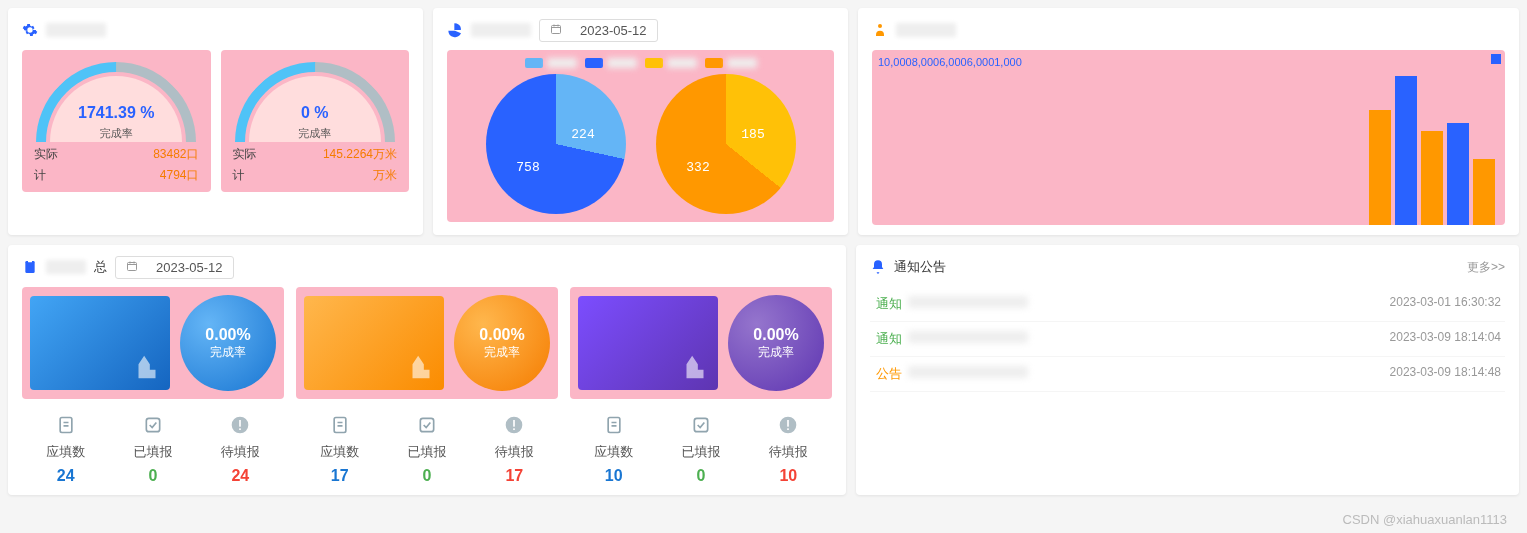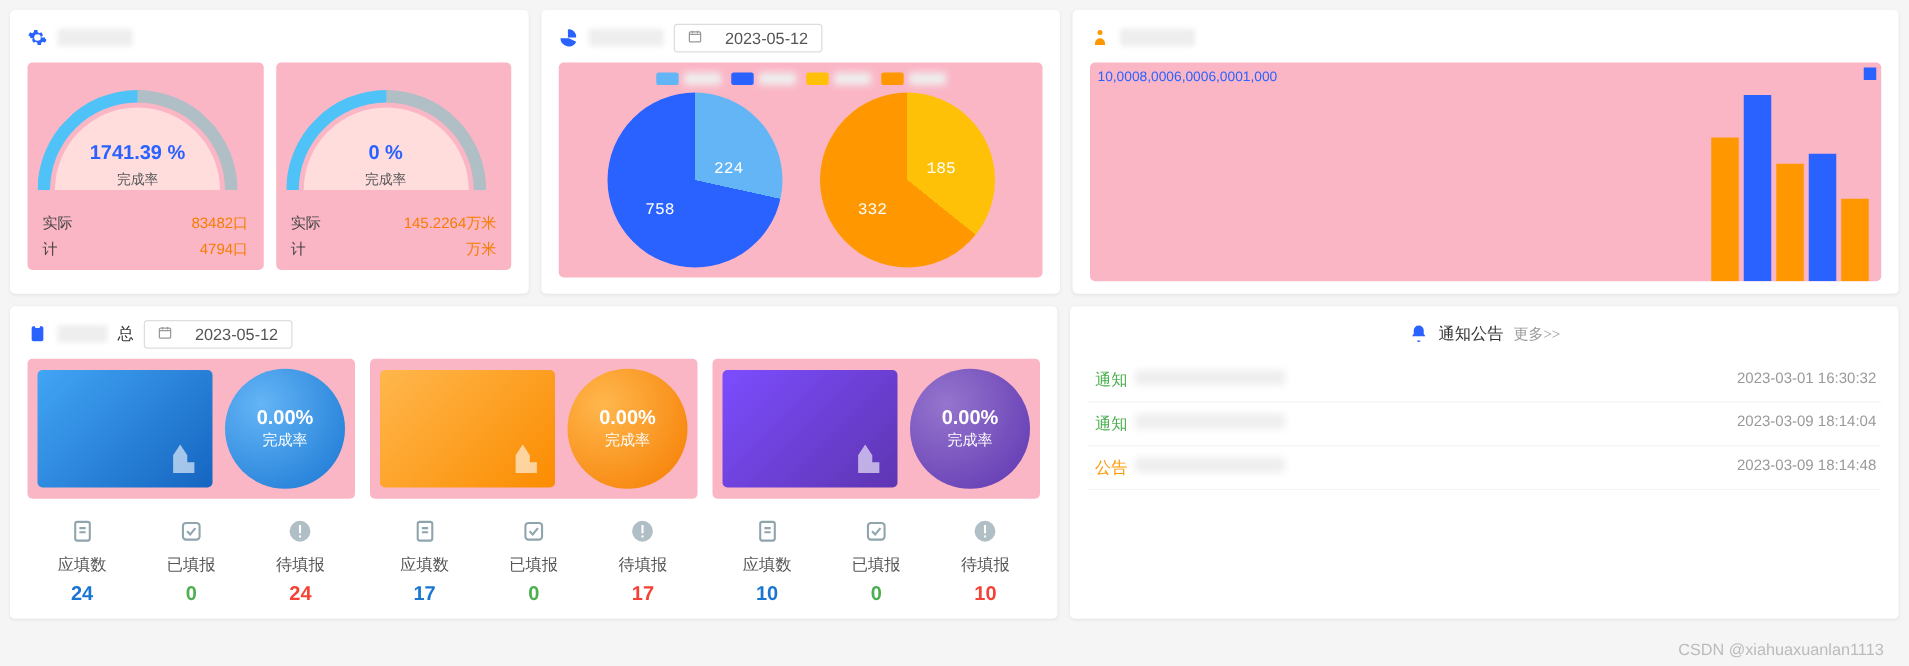--- a/index.html
+++ b/index.html
@@ -11,28 +11,28 @@
 .blur-title { background: #eee; color: #eee; border-radius: 2px; padding: 0 10px; height: 14px; width: 60px; filter: blur(2px); }
 .date-picker { display: inline-flex; align-items: center; gap: 18px; border: 1px solid #ddd; border-radius: 3px; padding: 3px 10px; font-size: 13px; color: #555; background: #fff; }
 
 
 .c1 { width: 415px; }
 .c2 { width: 415px; }
 .c3 { flex: 1; }
 
 
 .gauges { display: flex; gap: 10px; }
-.gauge-box { flex: 1; background: #fbb6c6; border-radius: 4px; padding: 22px 8px 6px; position: relative; display: flex; flex-direction: column; }
+.gauge-box { flex: 1; background: #fbb6c6; border-radius: 4px; padding: 12px 8px 6px; position: relative; display: flex; flex-direction: column; align-items: center; }
 .gauge-arc { position: relative; width: 160px; height: 80px; overflow: hidden; }
 .gauge-bg { position: absolute; top: 0; left: 0; width: 160px; height: 160px; border-radius: 50%; border: 10px solid #4fc3f7; border-bottom-color: transparent; border-right-color: transparent; transform: rotate(-45deg); }
 .gauge-bg2 { position: absolute; top: 0; left: 0; width: 160px; height: 160px; border-radius: 50%; border: 10px solid #b0bec5; border-top-color: transparent; border-left-color: transparent; transform: rotate(-45deg); }
 .gauge-inner { position: absolute; top: 14px; left: 14px; width: 132px; height: 132px; background: #fdd; border-radius: 50%; }
 .gauge-val { position: absolute; top: 42px; width: 100%; text-align: center; font-weight: bold; color: #2962ff; font-size: 16px; }
 .gauge-label-s { position: absolute; top: 64px; width: 100%; text-align: center; font-size: 11px; color: #555; }
-.gauge-rows { width: 100%; margin-top: 16px; font-size: 12px; }
+.gauge-rows { width: 100%; margin-top: 2px; font-size: 12px; }
 .gauge-row { display: flex; justify-content: space-between; padding: 2px 4px; }
 .gauge-row .lab { color: #444; }
 .gauge-row .val { color: #f57c00; font-weight: 500; }
 
 
 .pie-area { background: #fbb6c6; border-radius: 4px; padding: 8px; display: flex; flex-direction: column; align-items: center; }
 .legend { display: flex; gap: 8px; margin-bottom: 6px; }
 .legend-item { display: flex; align-items: center; gap: 4px; font-size: 11px; }
 .legend-sw { width: 18px; height: 10px; border-radius: 2px; }
 .pies { display: flex; gap: 30px; }
@@ -56,21 +56,21 @@
 .stat-img svg { position: absolute; right: 6px; bottom: 6px; }
 .stat-circle { width: 96px; height: 96px; border-radius: 50%; display: flex; flex-direction: column; align-items: center; justify-content: center; color: #fff; font-size: 12px; }
 .stat-circle .pct { font-weight: bold; font-size: 16px; }
 .stat-bottom { display: flex; justify-content: space-around; margin-top: 14px; text-align: center; }
 .stat-col { display: flex; flex-direction: column; align-items: center; gap: 6px; font-size: 13px; }
 .stat-col .ic { width: 24px; height: 24px; display: flex; align-items: center; justify-content: center; border-radius: 4px; }
 .stat-col .lbl { color: #555; }
 .stat-col .num { font-weight: bold; font-size: 16px; }
 
 
-.notice-header { display: flex; justify-content: center; align-items: center; font-family: Liberation Serif, serif; }
+.notice-header { display: flex; justify-content: space-between; align-items: center; }
 .more { color: #999; font-size: 12px; cursor: pointer; }
 .notice-row { display: flex; justify-content: space-between; padding: 8px 4px; font-size: 13px; border-bottom: 1px solid #f5f5f5; }
 .notice-tag { padding: 0 2px; }
 .tag-green { color: #4caf50; }
 .tag-orange { color: #ff9800; }
 .notice-time { color: #999; font-size: 12px; }
 .blur { filter: blur(3px); background: #eee; color: #eee; display: inline-block; width: 120px; height: 12px; border-radius: 2px; }
 
 .watermark { position: fixed; right: 20px; bottom: 6px; color: #bbb; font-size: 13px; }
 </style>

